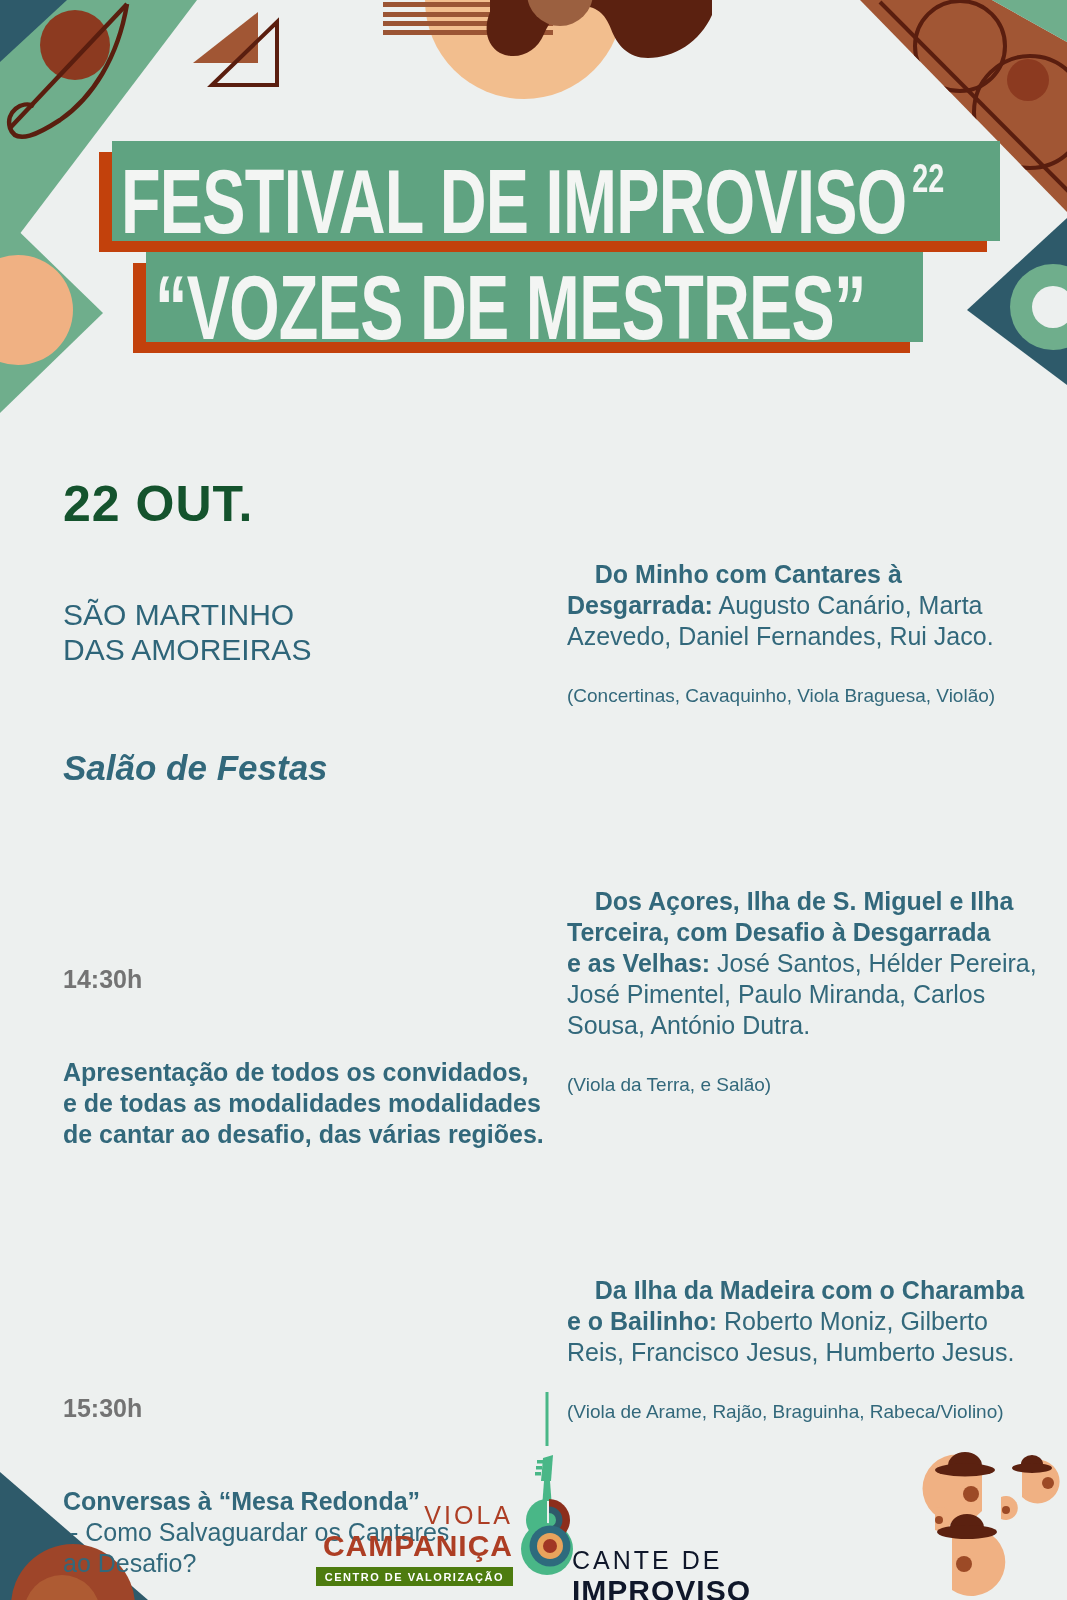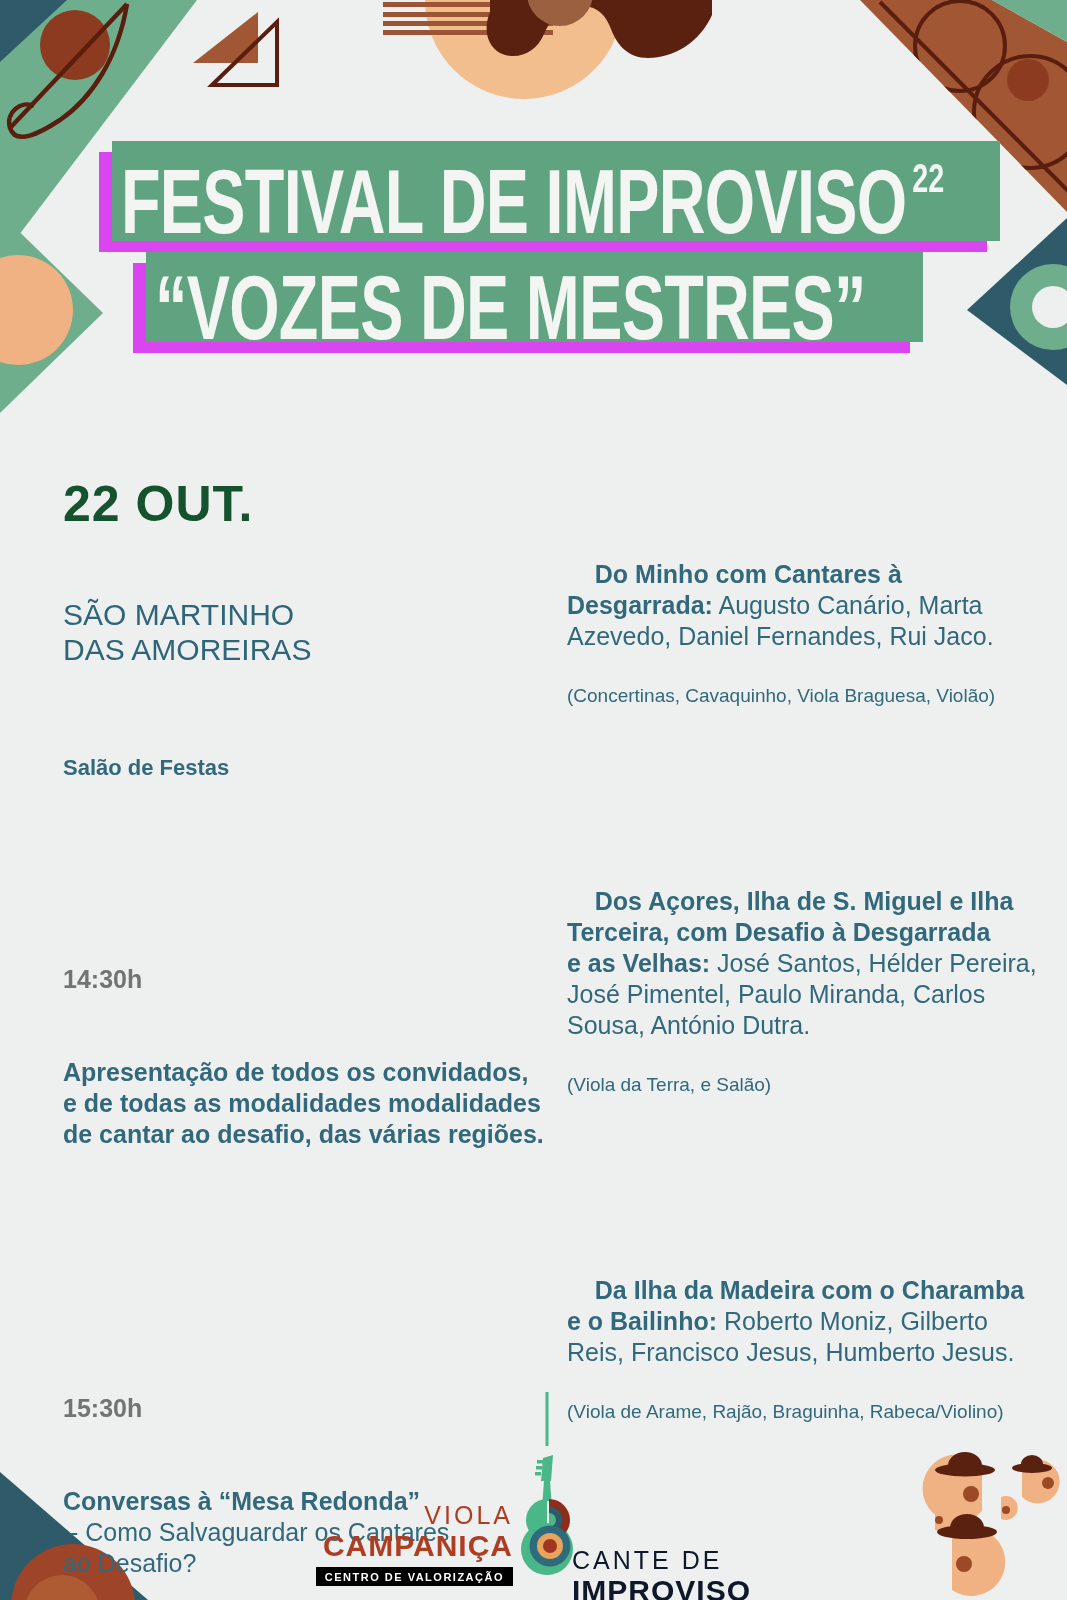--- a/index.html
+++ b/index.html
@@ -5,54 +5,54 @@
   html,body{margin:0;padding:0;}
   body{
     width:1067px;height:1600px;position:relative;overflow:hidden;
     background:#EDF0EF;
     font-family:"Liberation Sans",sans-serif;
     color:#32687B;
   }
   .decor{position:absolute;left:0;top:0;width:1067px;height:1600px;}
 
   
-  .tblock{position:absolute;background:#d946ef;z-index:2;}
+  .tblock{position:absolute;background:#c2410c;z-index:2;}
   .tblock::before{content:"";position:absolute;inset:0;background:#5FA381;transform:translate(13px,-11px);z-index:-1;}
   .t1{left:99px;top:152px;width:888px;height:100px;}
   .t2{left:133px;top:263px;width:777px;height:90px;}
   .ttext{
     position:absolute;left:22px;top:0;height:100%;
     display:flex;align-items:center;white-space:nowrap;
     color:#F3F5F3;font-weight:800;
     transform:scaleX(0.72);transform-origin:left center;
     letter-spacing:-1px;
   }
   .t1 .ttext{font-size:90px;}
   .t2 .ttext{font-size:90px;}
   .tsup{font-size:40px;font-weight:800;align-self:flex-start;margin:4px 0 0 8px;letter-spacing:0;}
 
   
   .col-left{position:absolute;left:63px;top:414px;width:485px;font-size:25px;line-height:31px;white-space:pre;}
   .col-right{position:absolute;left:567px;top:466px;width:460px;font-size:25px;line-height:31px;white-space:pre;}
   .date{font-size:50px;line-height:56px;font-weight:800;color:#14532d;letter-spacing:1px;}
   .loc{font-size:30px;line-height:35px;font-weight:400;color:#2E6579;margin-top:3px;}
-  .venue{font-size:22px;line-height:30px;font-weight:700;margin-top:24px;}
+  .venue{font-size:35px;line-height:30px;font-weight:700;margin-top:24px;font-style:italic;}
   .event{margin-top:26px;}
   .time{font-weight:700;color:#737373;}
   .b{font-weight:700;}
   .section{margin-bottom:22px;}
   .section .title{font-weight:700;}
   .instruments{font-size:19px;line-height:26px;display:block;}
 
   
   .logo-left{position:absolute;right:554px;top:1502px;text-align:right;color:#AD3E24;white-space:nowrap;}
   .logo-right{position:absolute;left:572px;top:1547px;color:#0f172a;white-space:nowrap;}
   .lg-small{font-size:25px;letter-spacing:3px;line-height:27px;}
   .lg-big{font-size:30px;font-weight:800;letter-spacing:1px;line-height:32px;margin-top:1px;}
-  .banner{display:inline-block;background:#000000;color:#FFFFFF;font-size:11px;font-weight:700;letter-spacing:1.5px;padding:4px 9px 3px 9px;margin-top:5px;margin-left:40px;}
+  .banner{display:inline-block;background:#4d7c0f;color:#FFFFFF;font-size:11px;font-weight:700;letter-spacing:1.5px;padding:4px 9px 3px 9px;margin-top:5px;margin-left:40px;}
 </style>
 </head>
 <body>
 
 <svg class="decor" viewBox="0 0 1067 1600" xmlns="http://www.w3.org/2000/svg">
   <defs>
     <clipPath id="clipTL">
         <polygon points="0,0 197,0 0,260"></polygon>
       </clipPath>
     <clipPath id="clipTR">

